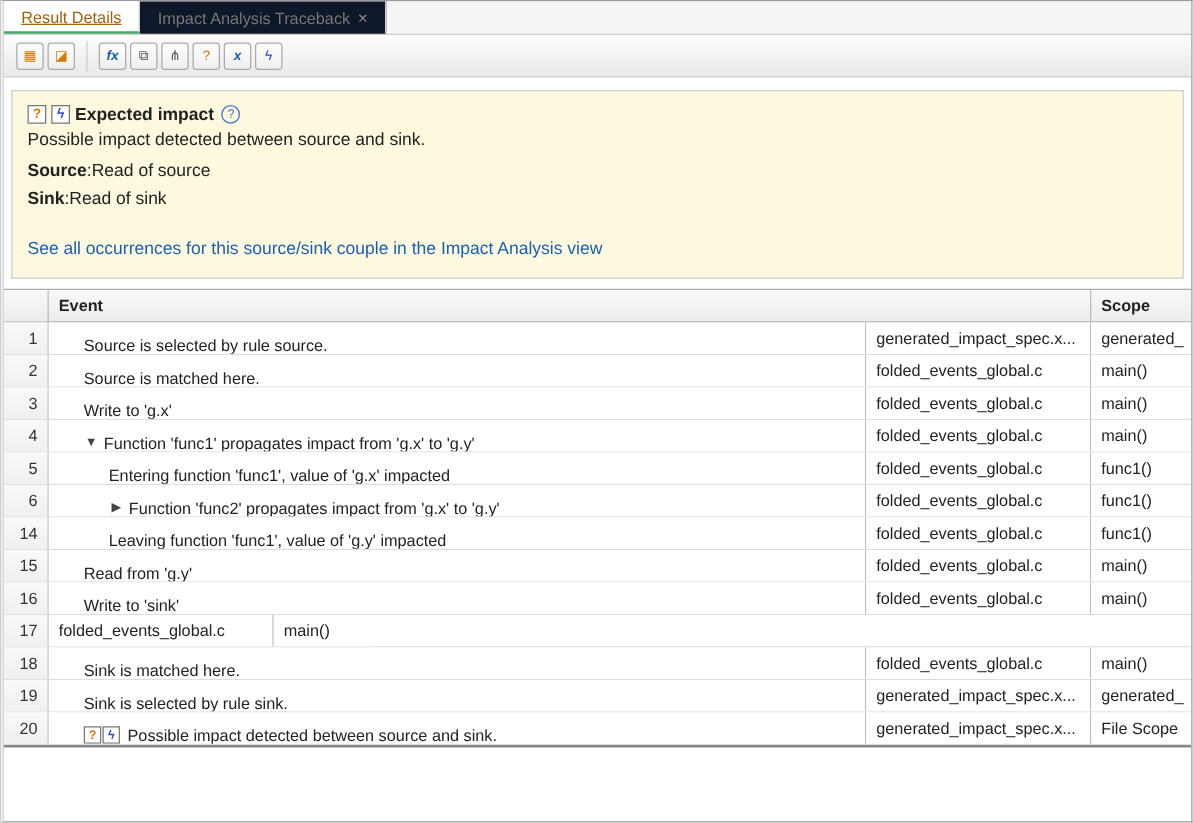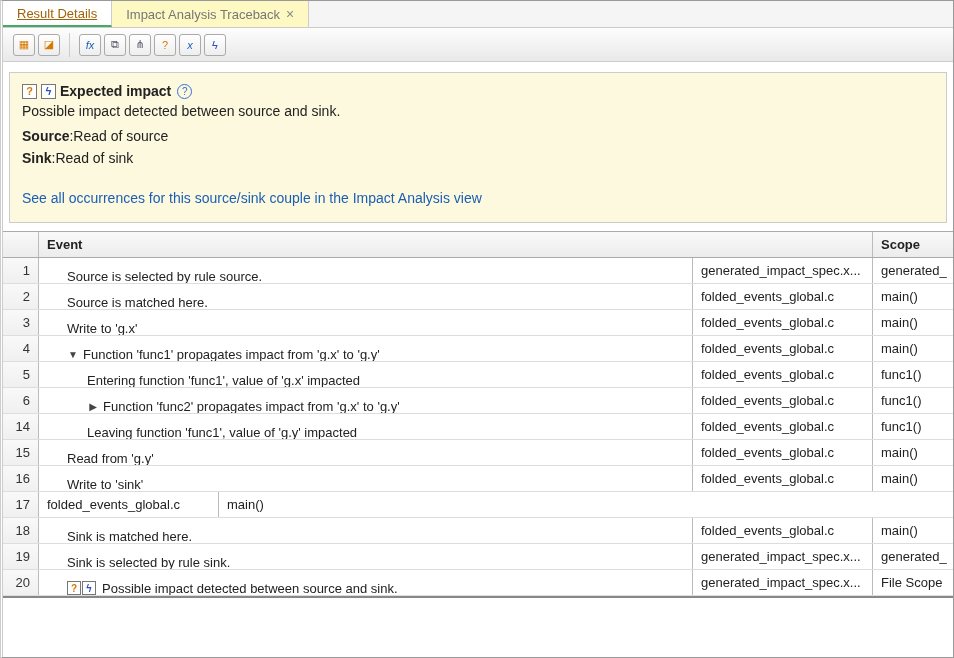--- a/index.html
+++ b/index.html
@@ -1,25 +1,25 @@
 <!DOCTYPE html>
 <html><head>
   <meta charset="utf-8">
   <style>
     * { margin: 0; padding: 0; box-sizing: border-box; }
     body { font-family: Arial, Helvetica, sans-serif; font-size: 13px; color: #222; background: #fff; width: 954px; height: 658px; overflow: hidden; border: 1px solid #999; border-left: 3px double #ccc; }
     .tabs { display: flex; background: #f5f5f5; border-bottom: 1px solid #ccc; height: 27px; }
-    .tab { padding: 4px 14px; font-size: 13px; border-right: 1px solid #ccc; cursor: pointer; display: flex; align-items: center; gap: 6px; background: #fef9c3; }
+    .tab { padding: 4px 14px; font-size: 13px; border-right: 1px solid #ccc; cursor: pointer; display: flex; align-items: center; gap: 6px; background: #0f172a; }
     .tab.active { background: #fff; border-bottom: 2px solid #4a6; font-weight: normal; text-decoration: underline; color: #a16207; }
     .tab.inactive { color: #777; }
     .tab-close { font-size: 14px; color: #888; }
     .toolbar { display: flex; align-items: center; padding: 5px 10px; gap: 3px; background: linear-gradient(#fdfdfd,#e9e9e9); border-bottom: 1px solid #ccc; height: 34px; }
     .tbtn { width: 22px; height: 22px; border: 1px solid #aaa; border-radius: 3px; background: linear-gradient(#fff,#eee); display: flex; align-items: center; justify-content: center; font-size: 11px; color: #556; cursor: pointer; }
     .tbtn.orange { color: #d97a00; }
-    .tbtn.x { color: #1a5fb4; font-style: italic; font-weight: normal; }
+    .tbtn.x { color: #1a5fb4; font-style: italic; font-weight: bold; }
     .tsep { width: 1px; height: 24px; background: #ccc; margin: 0 6px; }
     .panel-wrap { padding: 10px 6px 8px 6px; }
     .impact-box { background: #fdf9df; border: 1px solid #ccc; padding: 10px 12px 16px 12px; }
     .impact-title-row { display: flex; align-items: center; gap: 4px; margin-bottom: 4px; }
     .qicon, .bolticon { width: 15px; height: 15px; border: 1px solid #777; display: inline-flex; align-items: center; justify-content: center; font-size: 11px; font-weight: bold; background: #fff; }
     .qicon { color: #d97a00; }
     .bolticon { color: #2a4ec4; }
     .impact-title { font-weight: bold; font-size: 14px; }
     .help-circle { width: 15px; height: 15px; border: 1.5px solid #3a6fd8; border-radius: 50%; display: inline-flex; align-items: center; justify-content: center; font-size: 10px; color: #3a6fd8; margin-left: 2px; cursor: pointer; }
     .impact-desc { margin: 3px 0 6px 0; font-size: 14px; }

